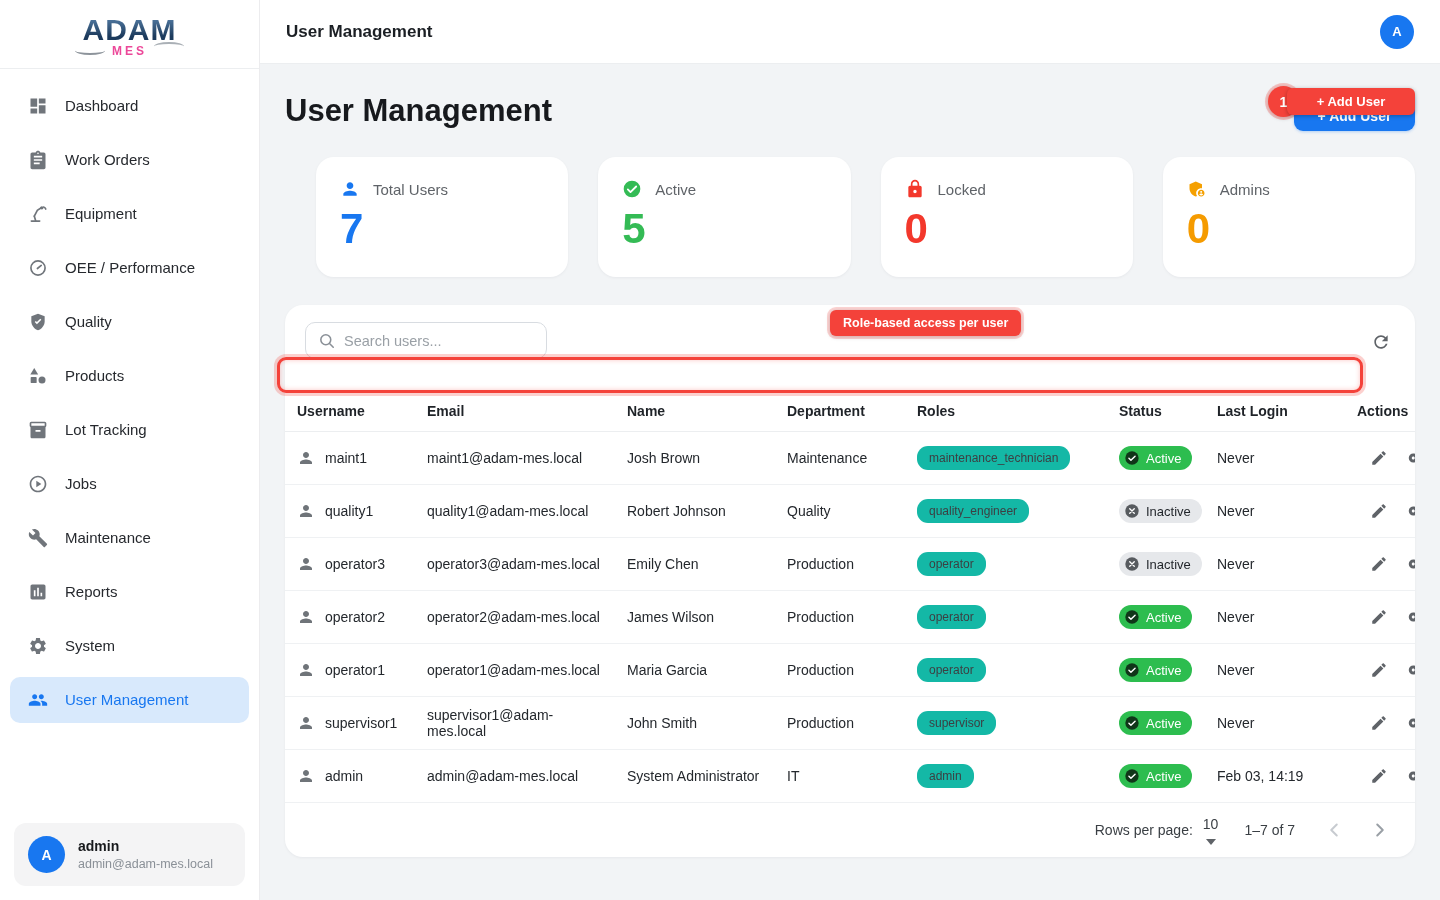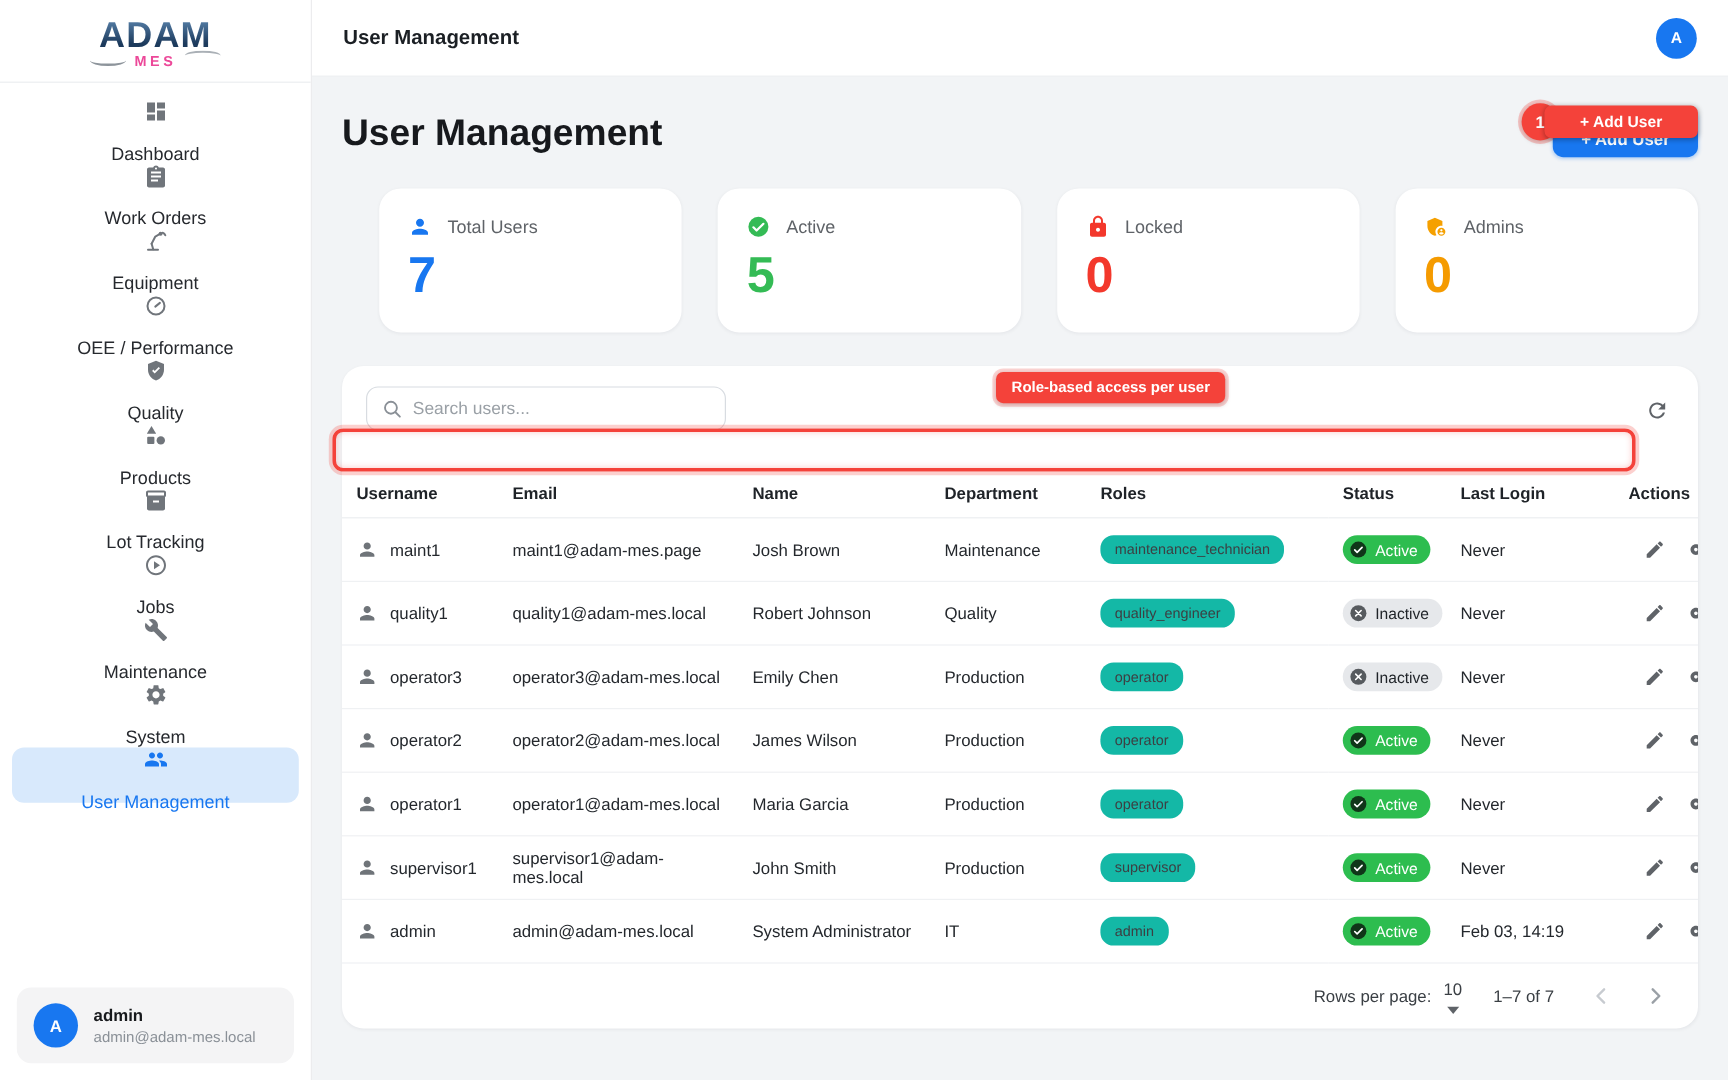--- a/index.html
+++ b/index.html
@@ -9,21 +9,21 @@
 
   
   .sidebar { width:260px; background:#fff; border-right:1px solid #ececee; display:flex; flex-direction:column; padding:10px 0 14px; }
   .logo { padding:4px 0 10px; text-align:center; border-bottom:1px solid #eceef0; }
   .logo-adam { font-size:30px; font-weight:800; letter-spacing:1px; background:linear-gradient(180deg,#5d87b0 0%,#1c3a5c 70%); -webkit-background-clip:text; background-clip:text; color:transparent; line-height:1.05; }
   .logo-mes-row { display:flex; align-items:center; justify-content:center; gap:7px; margin-top:-2px; }
   .swoosh { width:30px; height:9px; border-bottom:2px solid #8d949b; border-radius:0 0 100% 100%; }
   .swoosh.r { border-radius:0 0 100% 100%; transform:scaleY(-1) translateY(4px); border-bottom-color:#aab0b6; }
   .logo-mes { color:#ec4899; font-weight:800; font-size:12px; letter-spacing:3px; }
   .nav { padding:14px 10px 0; flex:0 0 auto; }
-  .nav-item { display:flex; align-items:center; gap:17px; height:46px; margin-bottom:8px; padding:0 18px; border-radius:10px; cursor:pointer;flex-direction:column; }
+  .nav-item { display:flex; align-items:center; gap:17px; height:46px; margin-bottom:8px; padding:0 18px; border-radius:10px; cursor:pointer; }
   .nav-item .ni { width:20px; height:20px; color:#70757b; flex:0 0 20px; }
   .nav-item .ni svg { width:20px; height:20px; display:block; }
   .nav-label { font-size:15px; color:#26292e; }
   .nav-item.active { background:#d8e9fc; }
   .nav-item.active .ni { color:#1877f0; }
   .nav-item.active .nav-label { color:#1877f0; font-weight:500; }
   .side-user { margin:auto 14px 0; background:#f4f4f5; border-radius:12px; padding:13px 14px; display:flex; align-items:center; gap:13px; cursor:pointer; }
   .avatar { width:37px; height:37px; border-radius:50%; background:#1877f0; color:#fff; font-weight:700; font-size:14px; display:flex; align-items:center; justify-content:center; flex:0 0 37px; }
   .su-name { font-size:14px; font-weight:700; color:#17191c; }
   .su-email { font-size:12.5px; color:#8a9097; margin-top:3px; }
@@ -45,21 +45,21 @@
   .card-top { display:flex; align-items:center; gap:13px; }
   .card-top .ci { width:20px; height:20px; }
   .card-top .ci svg { width:20px; height:20px; display:block; }
   .card-label { font-size:15px; color:#5f6368; }
   .card-value { font-size:42px; font-weight:700; line-height:1; margin-top:9px; }
   .c-blue { color:#1877f0; } .c-green { color:#34bb55; } .c-red { color:#f3382c; } .c-orange { color:#f59b00; }
 
   
   .table-card { background:#fff; border-radius:18px; box-shadow:0 1px 3px rgba(16,24,40,.05); overflow:hidden; }
   .toolbar { display:flex; align-items:flex-start; justify-content:space-between; padding:17px 20px 34px; }
-  .search-box { width:300px; height:37px; border:1px solid #d8dce1; border-radius:10px; display:flex; align-items:center; gap:9px; padding:0 12px; color:#8a9097; }
+  .search-box { width:242px; height:37px; border:1px solid #d8dce1; border-radius:10px; display:flex; align-items:center; gap:9px; padding:0 12px; color:#8a9097; }
   .search-box svg { width:17px; height:17px; flex:0 0 17px; }
   .search-box input { border:none; outline:none; flex:1; font-family:inherit; font-size:14.5px; color:#33373c; background:transparent; }
   .search-box input::placeholder { color:#9aa0a6; }
   .refresh-btn { background:none; border:none; cursor:pointer; color:#5f6368; padding:4px; margin-top:6px; }
   .refresh-btn svg { width:20px; height:20px; display:block; }
 
   table { width:100%; border-collapse:collapse; table-layout:fixed; }
   col.w1{width:130px} col.w2{width:200px} col.w3{width:160px} col.w4{width:130px} col.w5{width:202px} col.w6{width:98px} col.w7{width:140px}
   thead th { text-align:left; font-size:14px; font-weight:700; color:#1f2328; padding:10px 10px 12px 12px; border-bottom:1px solid #eceef0; }
   thead th.th-actions { text-align:right; padding-right:14px; }
@@ -184,20 +184,28 @@
           </span>
         <span class="nav-label">Jobs</span>
       </div>
       <div class="nav-item">
         <span class="ni">
             <svg viewBox="0 0 24 24" fill="currentColor">
               <path d="M22.7 19l-9.1-9.1c.9-2.3.4-5-1.5-6.9-2-2-5-2.4-7.4-1.3L9 6 6 9 1.6 4.7C.4 7.1.9 10.1 2.9 12.1c1.9 1.9 4.6 2.4 6.9 1.5l9.1 9.1c.4.4 1 .4 1.4 0l2.3-2.3c.5-.4.5-1.1.1-1.4z"></path>
             </svg>
           </span>
         <span class="nav-label">Maintenance</span>
+      </div>
+      <div class="nav-item">
+        <span class="ni">
+            <svg viewBox="0 0 24 24" fill="currentColor">
+              <path d="M19 3H5c-1.1 0-2 .9-2 2v14c0 1.1.9 2 2 2h14c1.1 0 2-.9 2-2V5c0-1.1-.9-2-2-2zM9 17H7v-7h2v7zm4 0h-2V7h2v10zm4 0h-2v-4h2v4z"></path>
+            </svg>
+          </span>
+        <span class="nav-label">Reports</span>
       </div>
       <div class="nav-item">
         <span class="ni">
             <svg viewBox="0 0 24 24" fill="currentColor">
               <path d="M19.14 12.94c.04-.3.06-.61.06-.94 0-.32-.02-.64-.07-.94l2.03-1.58c.18-.14.23-.41.12-.61l-1.92-3.32c-.12-.22-.37-.29-.59-.22l-2.39.96c-.5-.38-1.03-.7-1.62-.94l-.36-2.54c-.04-.24-.24-.41-.48-.41h-3.84c-.24 0-.43.17-.47.41l-.36 2.54c-.59.24-1.13.57-1.62.94l-2.39-.96c-.22-.08-.47 0-.59.22L2.74 8.87c-.12.21-.08.47.12.61l2.03 1.58c-.05.3-.09.63-.09.94s.02.64.07.94l-2.03 1.58c-.18.14-.23.41-.12.61l1.92 3.32c.12.22.37.29.59.22l2.39-.96c.5.38 1.03.7 1.62.94l.36 2.54c.05.24.24.41.48.41h3.84c.24 0 .44-.17.47-.41l.36-2.54c.59-.24 1.13-.56 1.62-.94l2.39.96c.22.08.47 0 .59-.22l1.92-3.32c.12-.22.07-.47-.12-.61l-2.01-1.58zM12 15.6c-1.98 0-3.6-1.62-3.6-3.6s1.62-3.6 3.6-3.6 3.6 1.62 3.6 3.6-1.62 3.6-3.6 3.6z"></path>
             </svg>
           </span>
         <span class="nav-label">System</span>
       </div>
       <div class="nav-item active">
@@ -324,21 +332,21 @@
     <td>
                   <span class="c-user">
                     <span class="row-person">
                       <svg viewBox="0 0 24 24" fill="currentColor">
                         <path d="M12 12c2.21 0 4-1.79 4-4s-1.79-4-4-4-4 1.79-4 4 1.79 4 4 4zm0 2c-2.67 0-8 1.34-8 4v2h16v-2c0-2.66-5.33-4-8-4z"></path>
                       </svg>
                     </span>
                     <span>maint1</span>
                   </span>
                 </td>
-    <td>maint1@adam-mes.page</td>
+    <td>maint1@adam-mes.local</td>
     <td>Josh Brown</td>
     <td>Maintenance</td>
     <td><span class="role-pill">maintenance_technician</span></td>
     <td>
       <span class="status-pill active">
         <svg class="ic-check" viewBox="0 0 24 24">
                       <circle cx="12" cy="12" r="10" fill="rgba(10,25,14,.82)"></circle>
                       <path d="M7.4 12.4l3 3 6.2-6.2" fill="none" stroke="#fff" stroke-width="2.1" stroke-linecap="round" stroke-linejoin="round"></path>
                     </svg>
 

